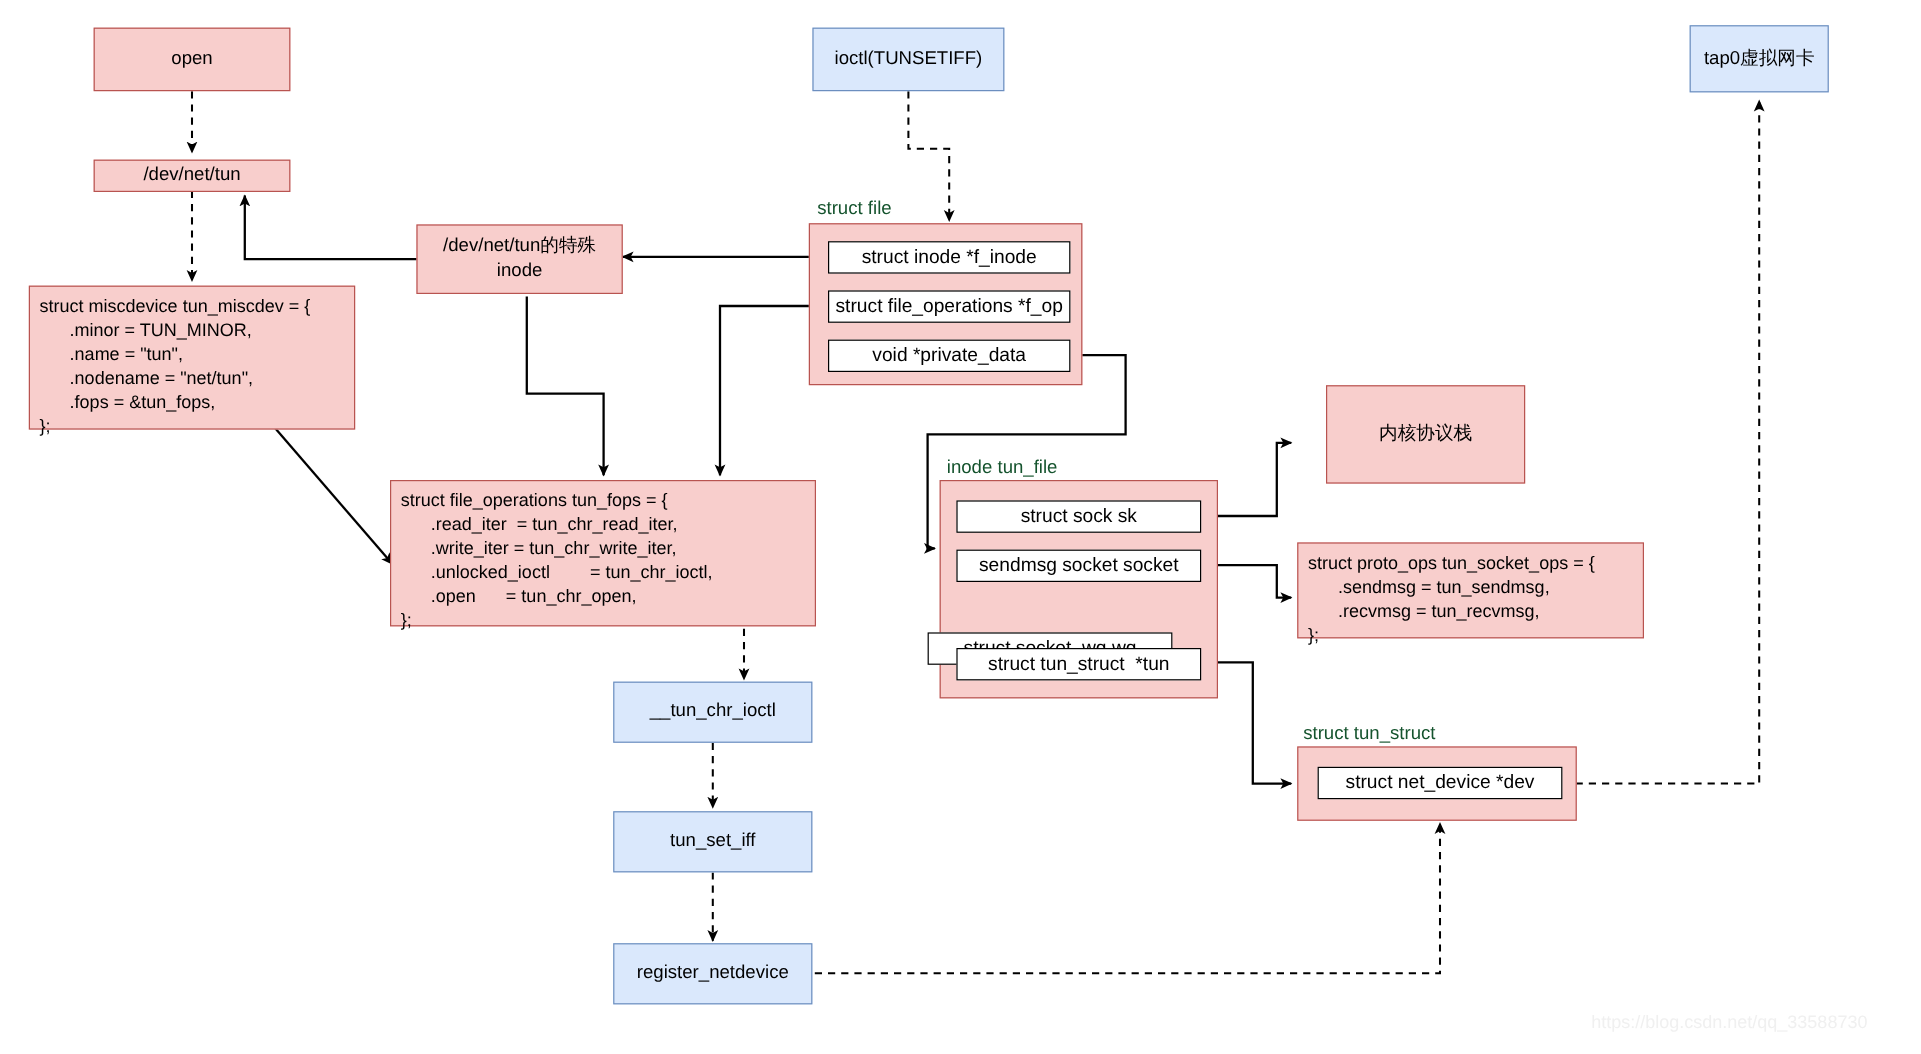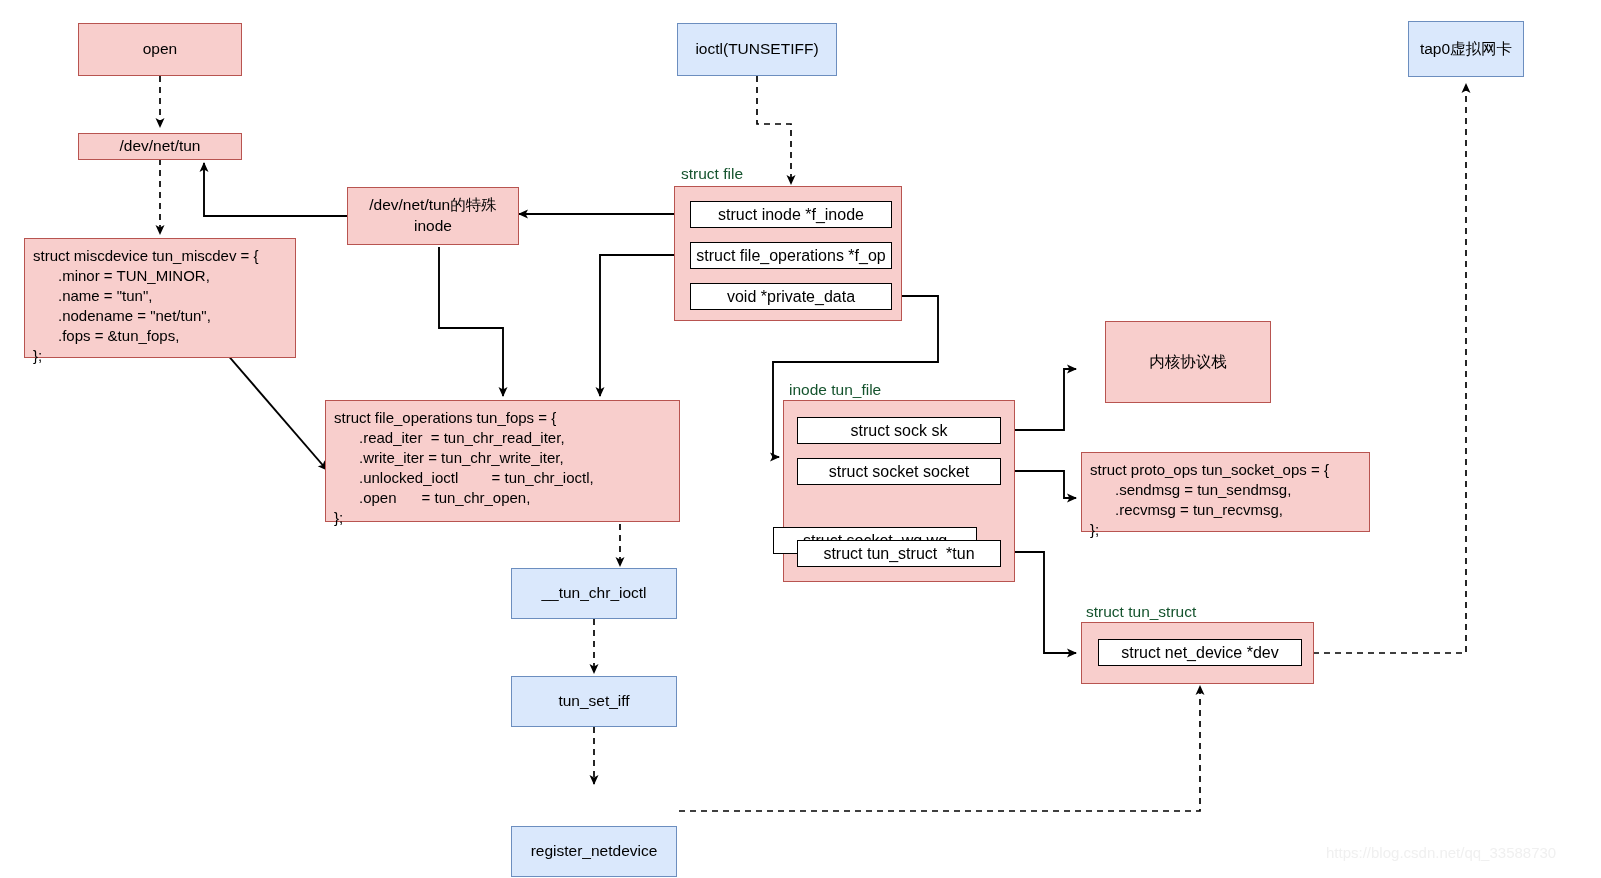--- a/index.html
+++ b/index.html
@@ -170,21 +170,21 @@
       .read_iter  = tun_chr_read_iter,
       .write_iter = tun_chr_write_iter,
       .unlocked_ioctl        = tun_chr_ioctl,
       .open      = tun_chr_open,
 };</span>
   </div>
 
   <div class="group-label" style="left:789px; top:381px;">inode tun_file</div>
   <div class="node pink" style="left:783px; top:400px; width:232px; height:182px;"></div>
   <div class="field" style="left:797px; top:417px; width:204px; height:27px;">struct sock sk</div>
-  <div class="field" style="left:797px; top:458px; width:204px; height:27px;">struct socket socket</div>
+  <div class="field" style="left:797px; top:458px; width:204px; height:27px;">sendmsg socket socket</div>
   <div class="field" style="left:773px; top:499px; width:204px; height:27px;margin-top:28px;">struct socket_wq wq</div>
   <div class="field" style="left:797px; top:540px; width:204px; height:27px;">struct tun_struct  *tun</div>
 
   <div class="node pink" style="left:1105px; top:321px; width:166px; height:82px;">
     <span>内核协议栈</span>
   </div>
 
   <div class="node pink code" style="left:1081px; top:452px; width:289px; height:80px;">
     <span>struct proto_ops tun_socket_ops = {
       .sendmsg = tun_sendmsg,
@@ -197,19 +197,19 @@
   <div class="field" style="left:1098px; top:639px; width:204px; height:27px;">struct net_device *dev</div>
 
   <div class="node blue" style="left:511px; top:568px; width:166px; height:51px;">
     <span>__tun_chr_ioctl</span>
   </div>
 
   <div class="node blue" style="left:511px; top:676px; width:166px; height:51px;">
     <span>tun_set_iff</span>
   </div>
 
-  <div class="node blue" style="left:511px; top:786px; width:166px; height:51px;margin-top:40px;">
+  <div class="node blue" style="left:511px; top:786px; width:166px; height:51px;">
     <span>register_netdevice</span>
   </div>
 
   <div class="watermark" style="left:1326px; top:844px;">https://blog.csdn.net/qq_33588730</div>
 
 </div>
 
 </body></html>

